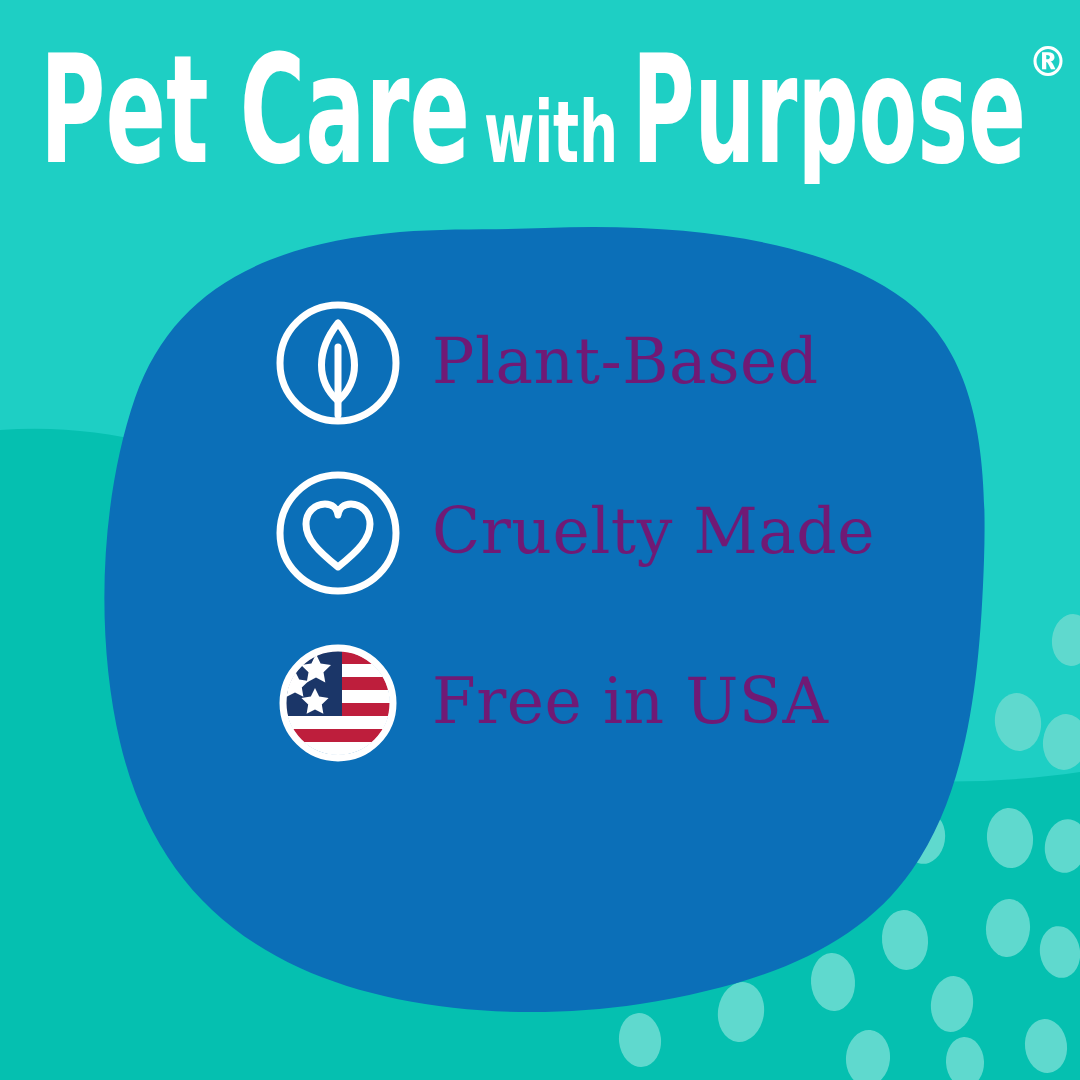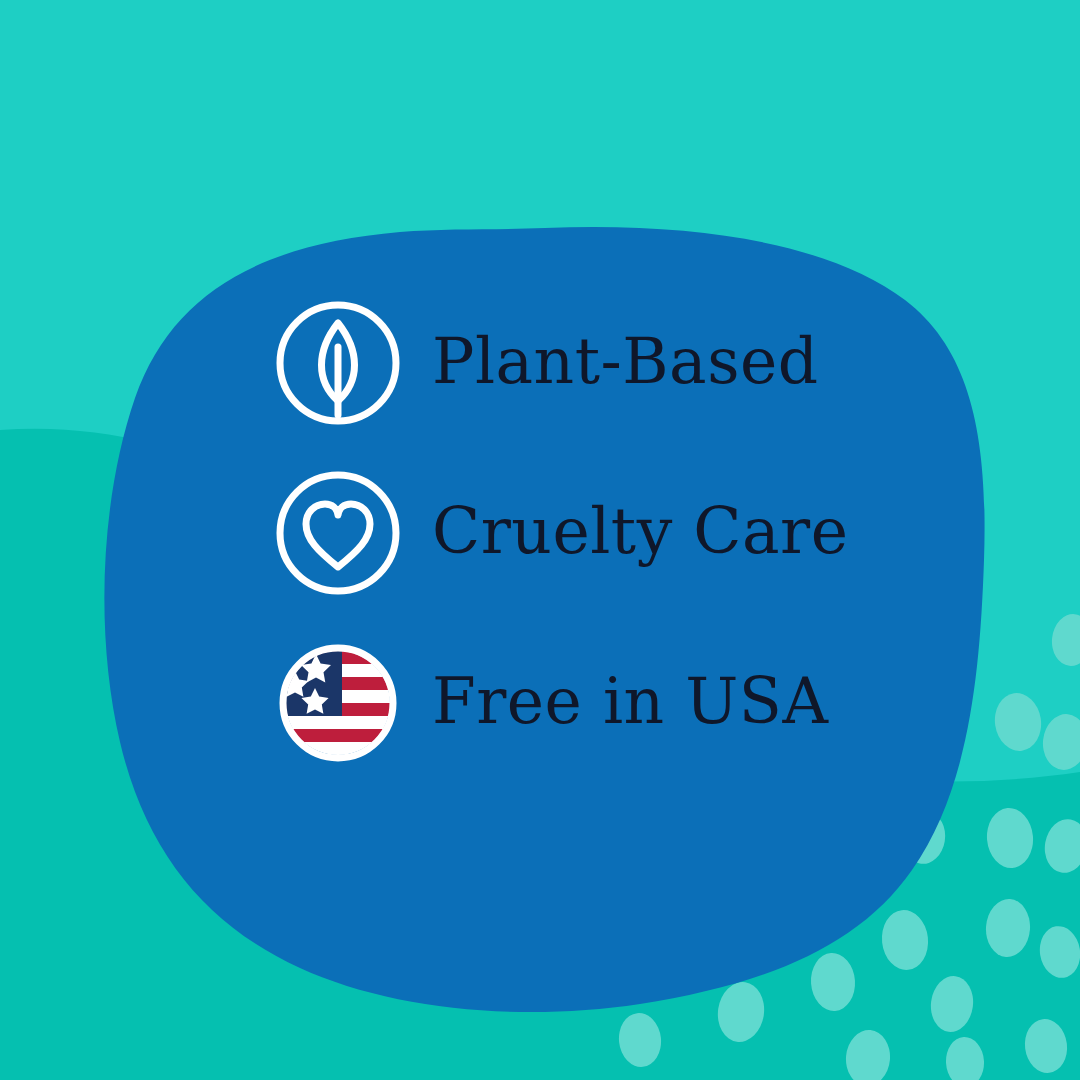--- a/index.html
+++ b/index.html
@@ -58,21 +58,21 @@
   }
   .feature-icon {
     width: 152px;
     flex: 0 0 152px;
     display: flex;
     align-items: center;
     justify-content: flex-start;
   }
   .feature-icon svg { display: block; }
   .feature-label {
-    color: #0f172a;
+    color: #701a75;
     font-family: "DejaVu Serif", serif;
     font-size: 63px;
     line-height: 1;
     letter-spacing: 0.5px;
     white-space: nowrap;
     padding-left: 8px;
     position: relative;
     top: -2px;
   }
 </style>
@@ -112,20 +112,28 @@
              C972,351 988,440 984,560
              C980,678 968,790 912,870
              C858,948 762,985 640,1004
              C520,1022 392,1010 300,968
              C206,925 146,852 120,742
              C95,635 100,500 135,398
              C172,292 262,244 400,232
              C448,228 498,230 545,228 Z" fill="#0B6FB8"></path>
   </svg>
 
+  <div id="headline">
+    <svg viewBox="0 0 1080 160" preserveAspectRatio="none">
+      <text class="hl-main" x="40" y="138" font-size="150" textLength="430" lengthAdjust="spacingAndGlyphs">Pet Care</text>
+      <text class="hl-small" x="484" y="138" font-size="86" textLength="134" lengthAdjust="spacingAndGlyphs">with</text>
+      <text class="hl-main" x="632" y="138" font-size="150" textLength="394" lengthAdjust="spacingAndGlyphs">Purpose</text>
+      <text class="hl-small" x="1028" y="52" font-size="40">®</text>
+    </svg>
+  </div>
 
   <div id="feature-list">
 
     <div class="feature-row">
       <div class="feature-icon">
         <svg width="132" height="132" viewBox="0 0 132 132">
           <circle cx="66" cy="66" r="58" fill="none" stroke="#ffffff" stroke-width="7"></circle>
           <path d="M66 26 C44 54 44 84 66 104 C88 84 88 54 66 26 Z" fill="none" stroke="#ffffff" stroke-width="7" stroke-linejoin="round"></path>
           <line x1="66" y1="50" x2="66" y2="118" stroke="#ffffff" stroke-width="7" stroke-linecap="round"></line>
         </svg>
@@ -139,21 +147,21 @@
           <circle cx="66" cy="66" r="58" fill="none" stroke="#ffffff" stroke-width="7"></circle>
           <path d="M66 100
                    C46 84 34 72 34 57
                    C34 45 43 37 53 37
                    C60 37 65 41 66 48
                    C67 41 72 37 79 37
                    C89 37 98 45 98 57
                    C98 72 86 84 66 100 Z" fill="none" stroke="#ffffff" stroke-width="7" stroke-linejoin="round"></path>
         </svg>
       </div>
-      <div class="feature-label">Cruelty Care</div>
+      <div class="feature-label">Cruelty Made</div>
     </div>
 
 
     <div class="feature-row">
       <div class="feature-icon">
         <svg width="132" height="132" viewBox="0 0 132 132">
           <defs>
             <clipPath id="flagClip">
                 <circle cx="66" cy="66" r="52"></circle>
               </clipPath>

